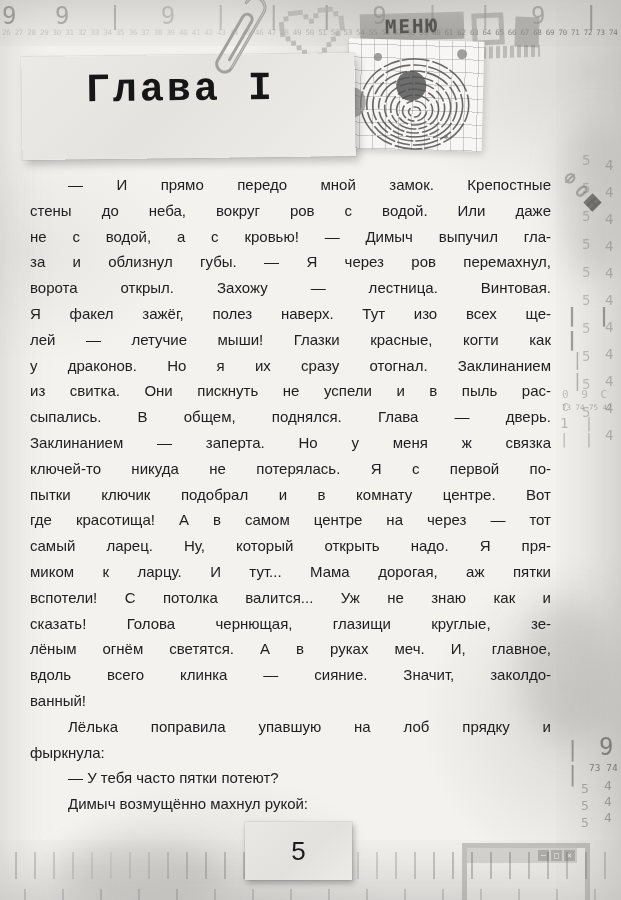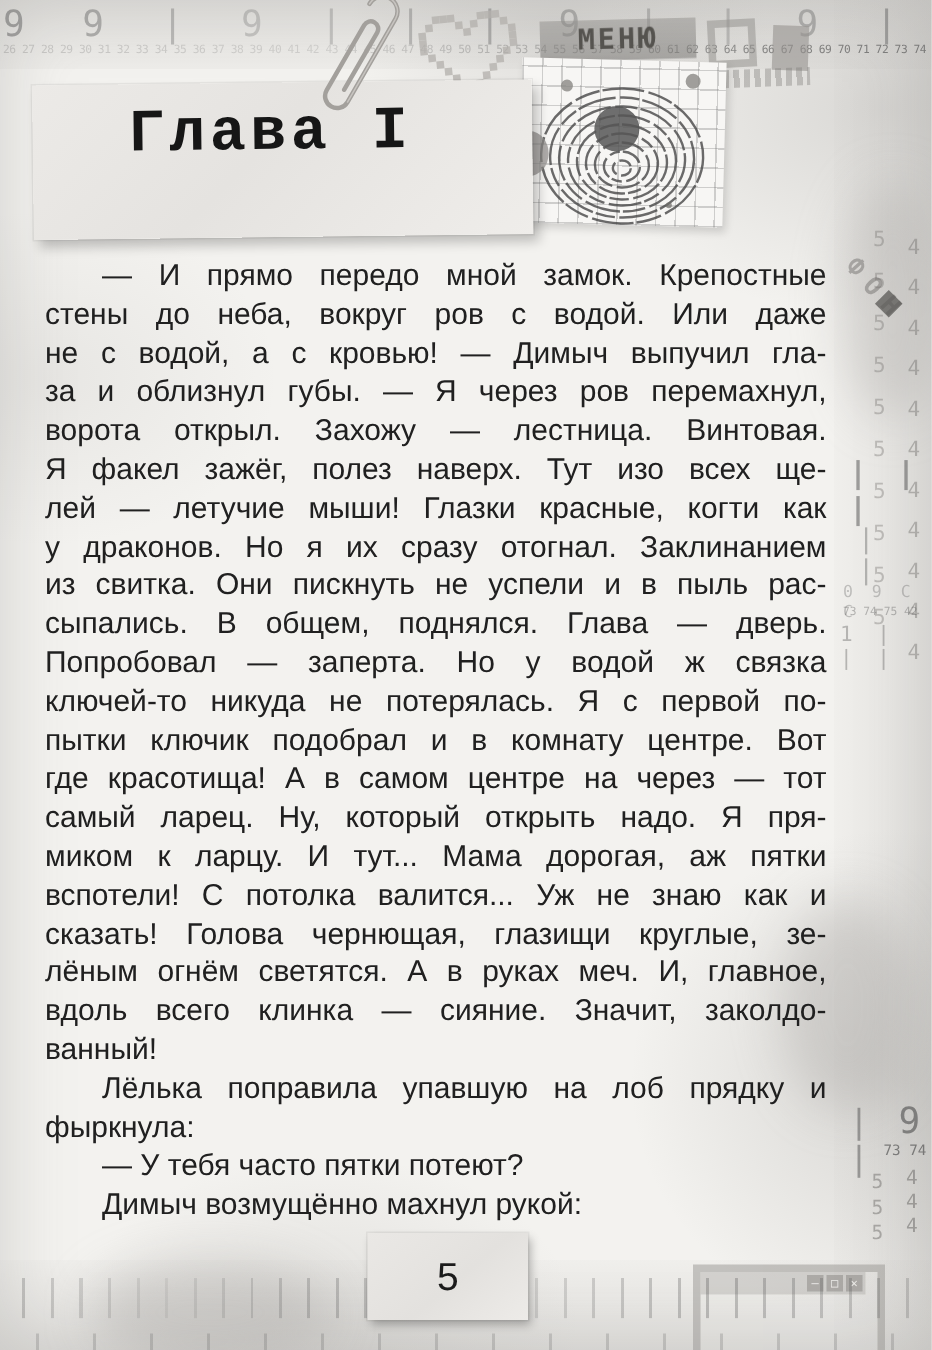--- a/index.html
+++ b/index.html
@@ -63,21 +63,21 @@
     box-shadow:2px 3px 6px rgba(0,0,0,.15);}
   .clip{position:absolute;left:242px;top:-8px;transform:rotate(30deg);transform-origin:50% 0;z-index:6;}
   .titlecard{position:absolute;left:22px;top:55px;width:333px;height:103px;transform:rotate(-0.7deg);z-index:3;
     background:linear-gradient(135deg,#eceae7 0%,#e5e3e0 45%,#efedea 100%);
     box-shadow:4px 5px 8px rgba(0,0,0,.22), 0 0 0 1px rgba(0,0,0,.05);}
   .chaptitle{position:absolute;left:64px;top:12px;
     font-family:"Liberation Mono",monospace;font-weight:bold;font-size:40px;letter-spacing:3px;color:#161616;}
 
   
   .bodytext{position:absolute;left:30px;top:172px;width:521px;z-index:2;}
-  .bline{font-size:20px;line-height:25.8px;text-align:justify;text-align-last:justify;
+  .bline{font-size:15px;line-height:25.8px;text-align:justify;text-align-last:justify;
     text-justify:inter-word;white-space:normal;color:#202020;}
   .bline.ind{text-indent:38px;}
   .bline.last{text-align-last:left;}
 
   
   .colglyphs{position:absolute;font-family:"DejaVu Sans Mono",monospace;white-space:pre-line;
     color:rgba(115,113,110,.38);}
   .c5{left:582px;top:146px;font-size:14px;line-height:28px;}
   .c4{left:605px;top:152px;font-size:14px;line-height:27px;color:rgba(115,113,110,.45);}
   .diag{position:absolute;left:574px;top:168px;transform:rotate(48deg);transform-origin:left top;
@@ -215,21 +215,21 @@
       <div class="bline ind">— И прямо передо мной замок. Крепостные</div>
       <div class="bline">стены до неба, вокруг ров с водой. Или даже</div>
       <div class="bline">не с водой, а с кровью! — Димыч выпучил гла-</div>
       <div class="bline">за и облизнул губы. — Я через ров перемахнул,</div>
       <div class="bline">ворота открыл. Захожу — лестница. Винтовая.</div>
       <div class="bline">Я факел зажёг, полез наверх. Тут изо всех ще-</div>
       <div class="bline">лей — летучие мыши! Глазки красные, когти как</div>
       <div class="bline">у драконов. Но я их сразу отогнал. Заклинанием</div>
       <div class="bline">из свитка. Они пискнуть не успели и в пыль рас-</div>
       <div class="bline">сыпались. В общем, поднялся. Глава — дверь.</div>
-      <div class="bline">Попробовал — заперта. Но у водой ж связка</div>
+      <div class="bline">Заклинанием — заперта. Но у меня ж связка</div>
       <div class="bline">ключей-то никуда не потерялась. Я с первой по-</div>
       <div class="bline">пытки ключик подобрал и в комнату центре. Вот</div>
       <div class="bline">где красотища! А в самом центре на через — тот</div>
       <div class="bline">самый ларец. Ну, который открыть надо. Я пря-</div>
       <div class="bline">миком к ларцу. И тут... Мама дорогая, аж пятки</div>
       <div class="bline">вспотели! С потолка валится... Уж не знаю как и</div>
       <div class="bline">сказать! Голова чернющая, глазищи круглые, зе-</div>
       <div class="bline">лёным огнём светятся. А в руках меч. И, главное,</div>
       <div class="bline">вдоль всего клинка — сияние. Значит, заколдо-</div>
       <div class="bline last">ванный!</div>

